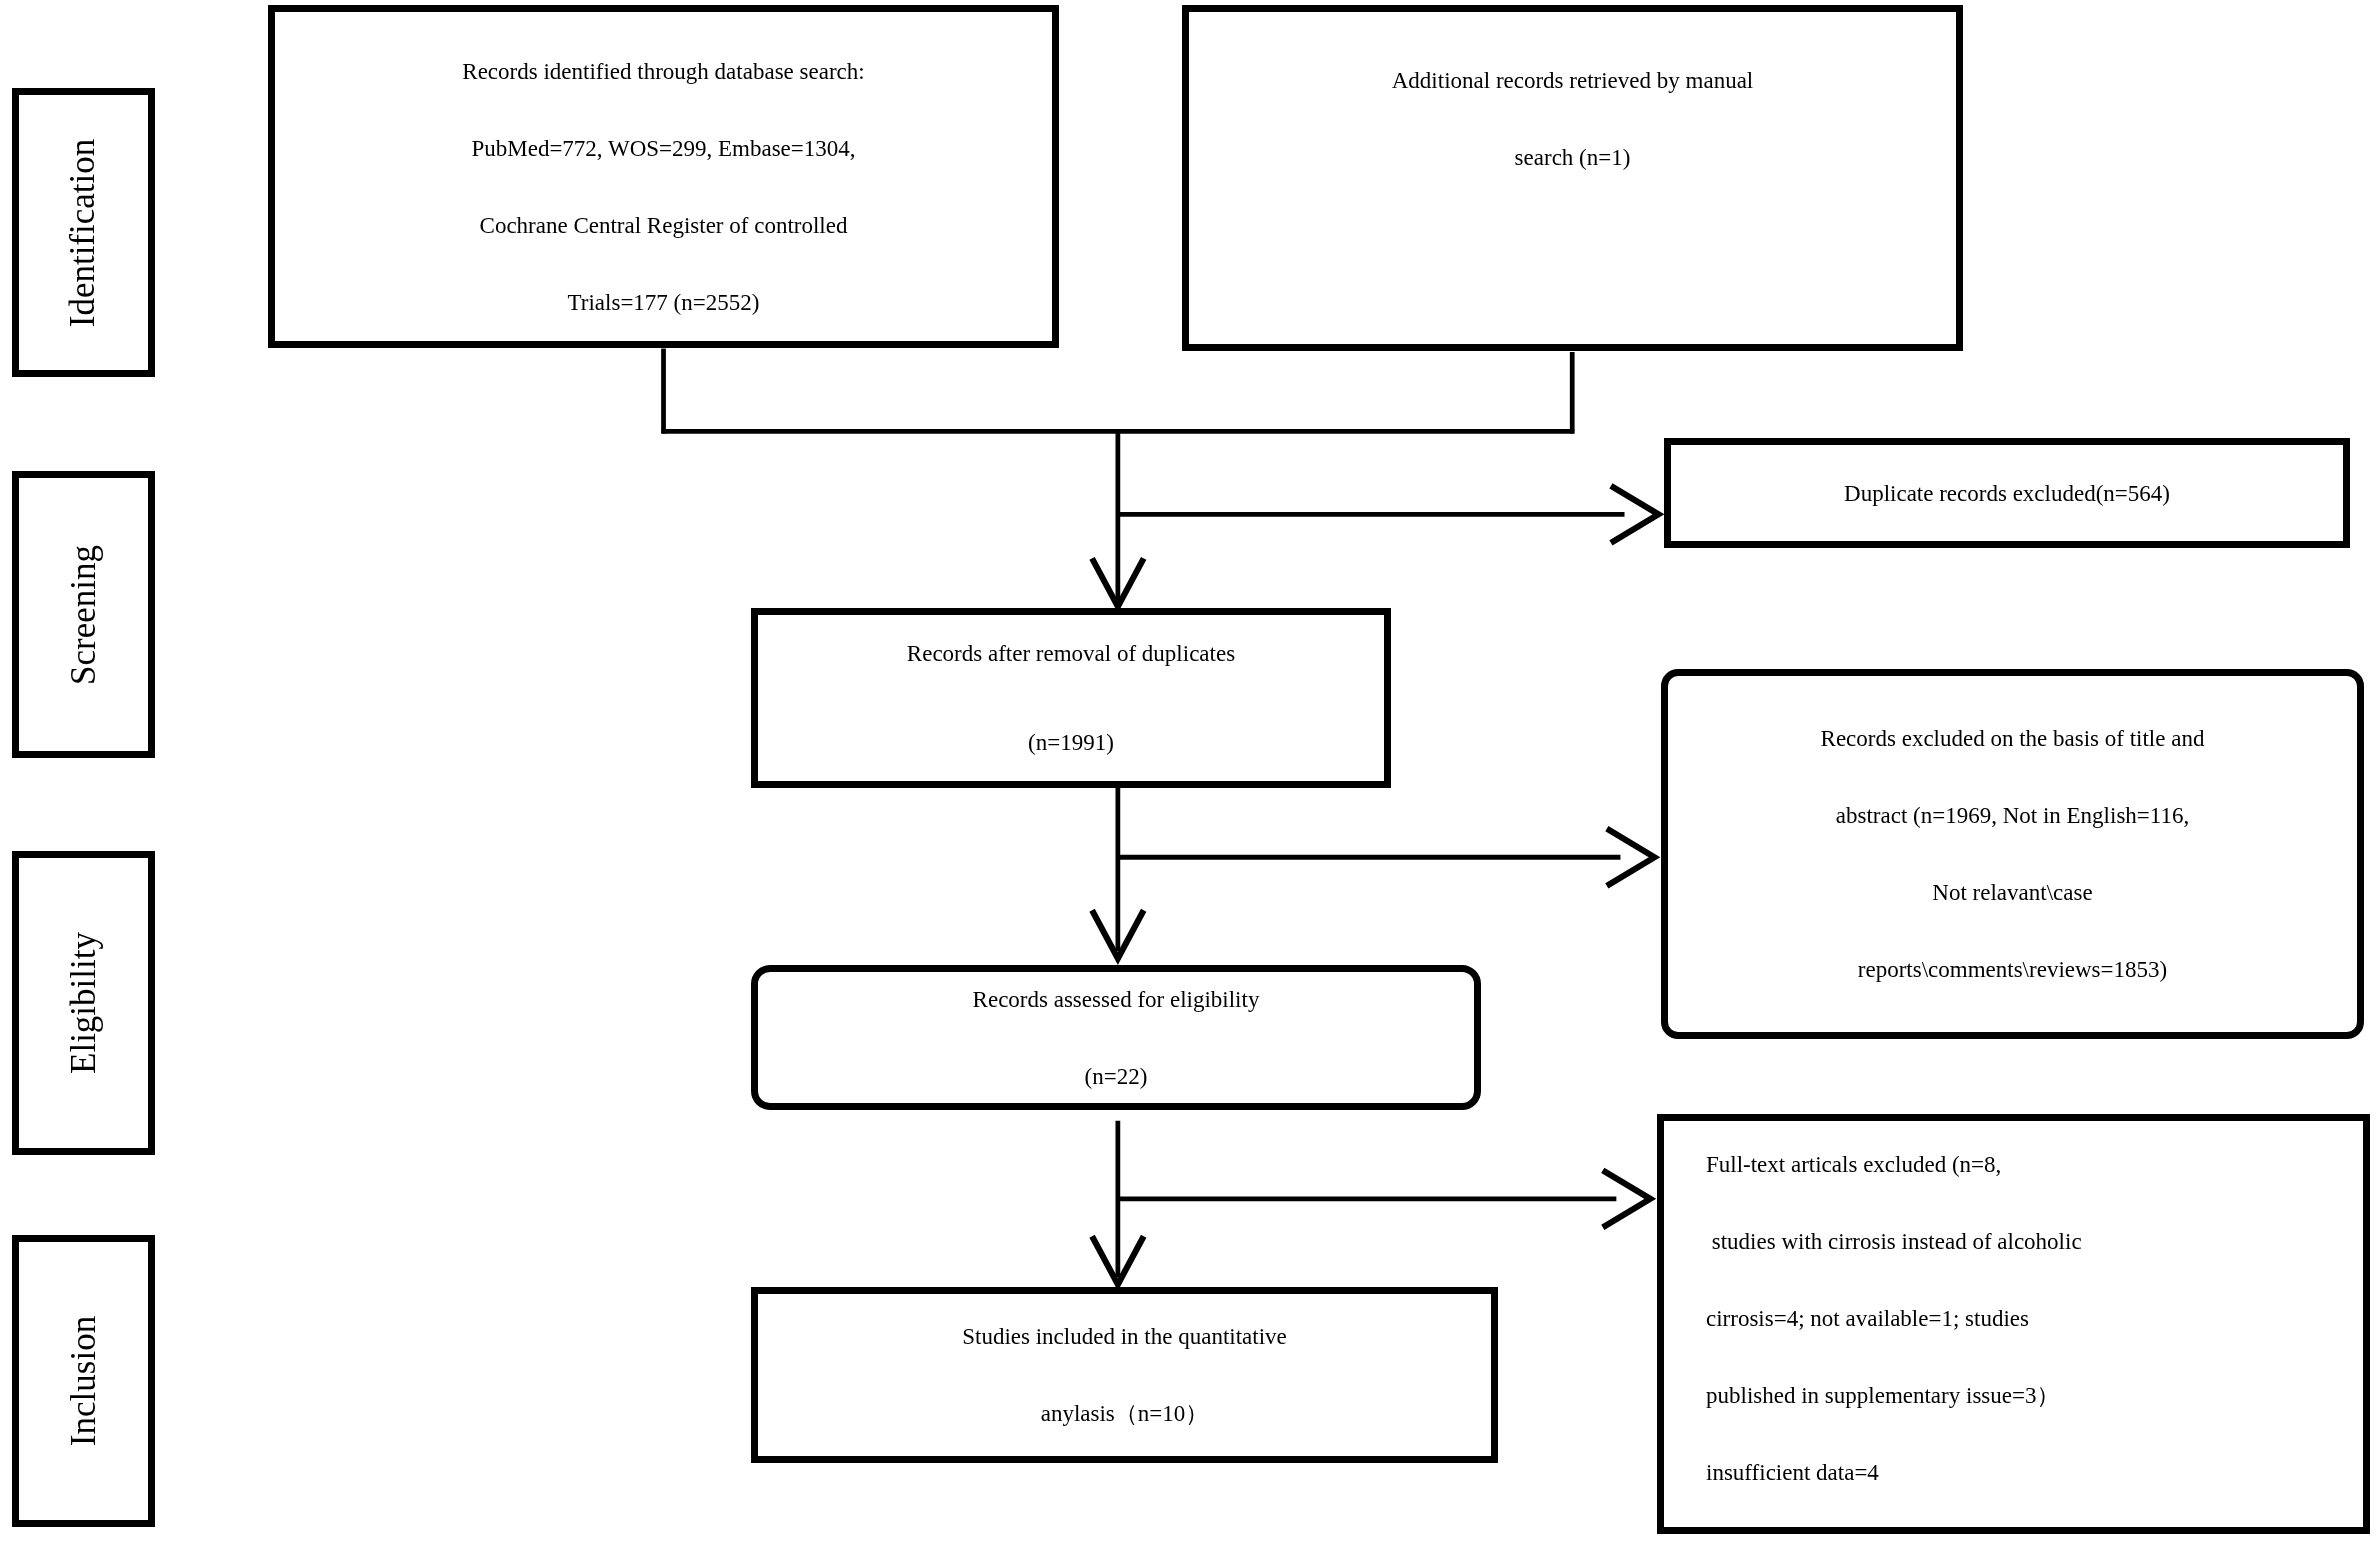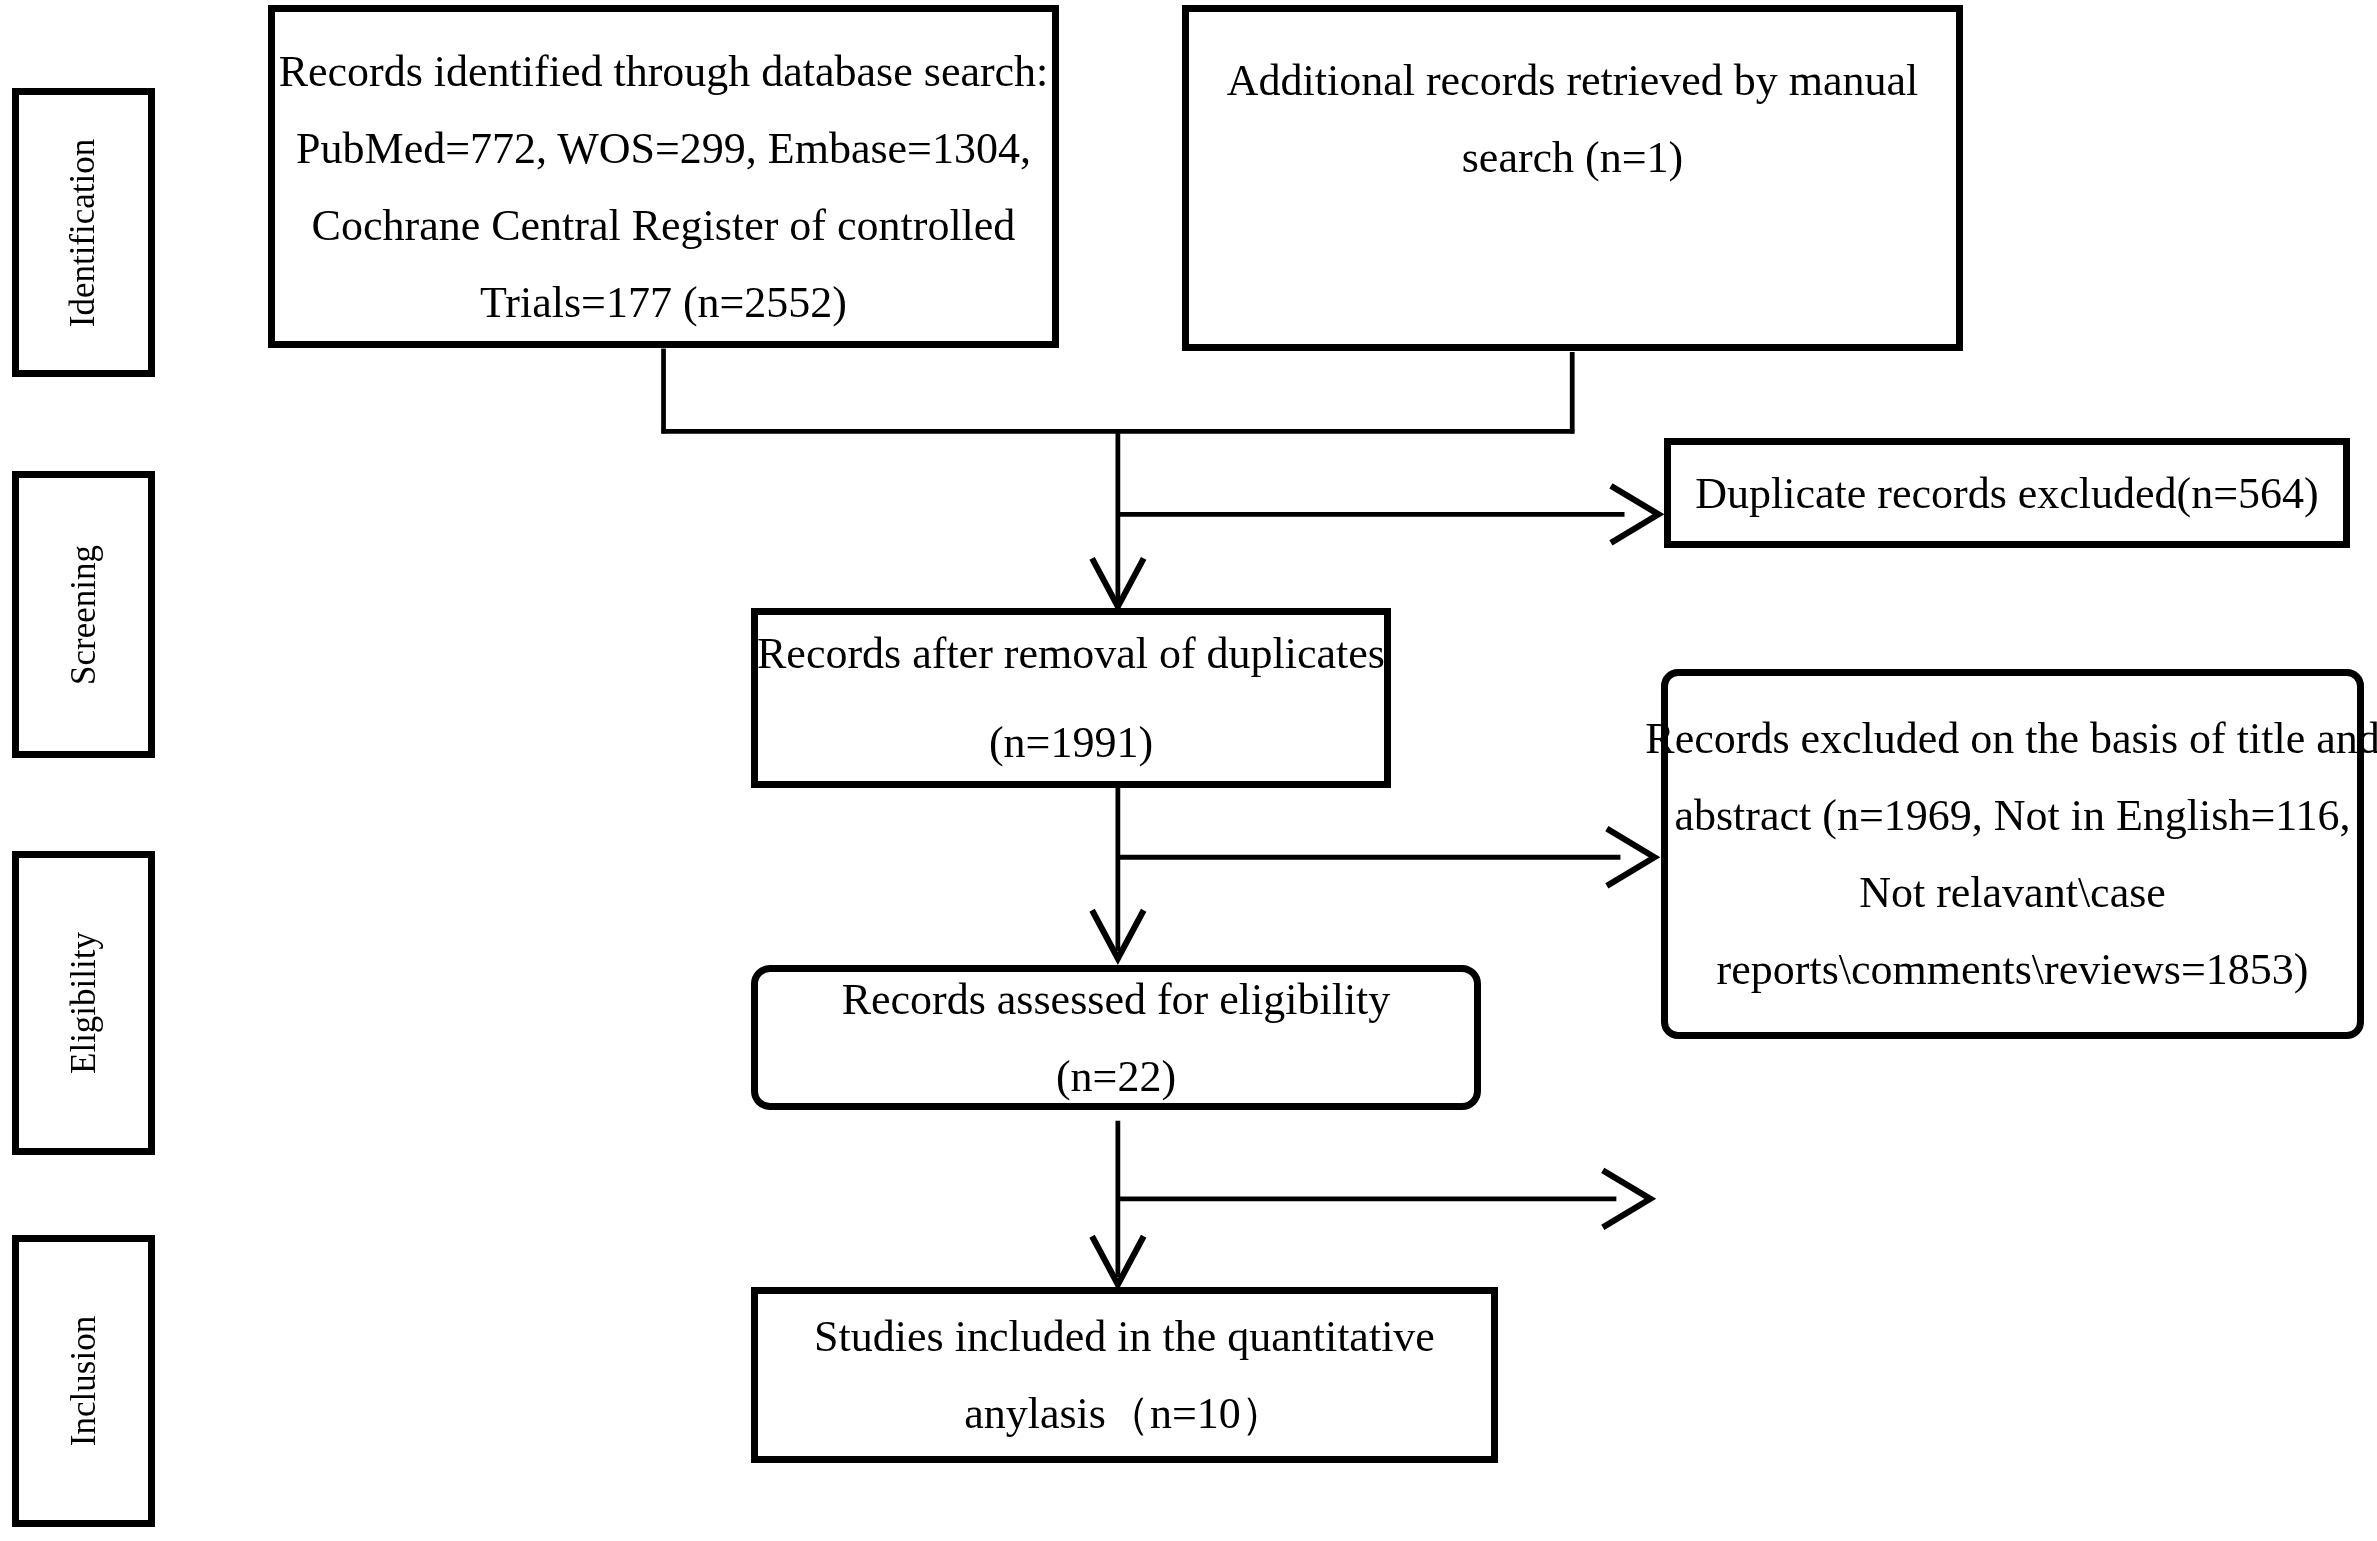--- a/index.html
+++ b/index.html
@@ -19,21 +19,21 @@
   }
   .box {
     position: absolute;
     border: 7.5px solid #000000;
     background: #ffffff;
     display: flex;
     flex-direction: column;
     justify-content: center;
     align-items: center;
     text-align: center;
-    font-size: 44px;
+    font-size: 23px;
     box-sizing: border-box;
     z-index: 2;
   }
   .bline {
     line-height: 77px;
     white-space: pre;
   }
   .rail {
     position: absolute;
     left: 12.2px;
@@ -138,20 +138,27 @@
     <div class="bline">abstract (n=1969, Not in English=116,</div>
     <div class="bline">Not relavant\case</div>
     <div class="bline">reports\comments\reviews=1853)</div>
   </div>
 
   <div class="box box-assessed">
     <div class="bline">Records assessed for eligibility</div>
     <div class="bline">(n=22)</div>
   </div>
 
+  <div class="box box-fulltext">
+    <div class="bline">Full-text articals excluded (n=8,</div>
+    <div class="bline"> studies with cirrosis instead of alcoholic</div>
+    <div class="bline">cirrosis=4; not available=1; studies</div>
+    <div class="bline">published in supplementary issue=3）</div>
+    <div class="bline">insufficient data=4</div>
+  </div>
 
   <div class="box box-included">
     <div class="bline">Studies included in the quantitative</div>
     <div class="bline">anylasis（n=10）</div>
   </div>
 
 </div>
 
 
 </body></html>

